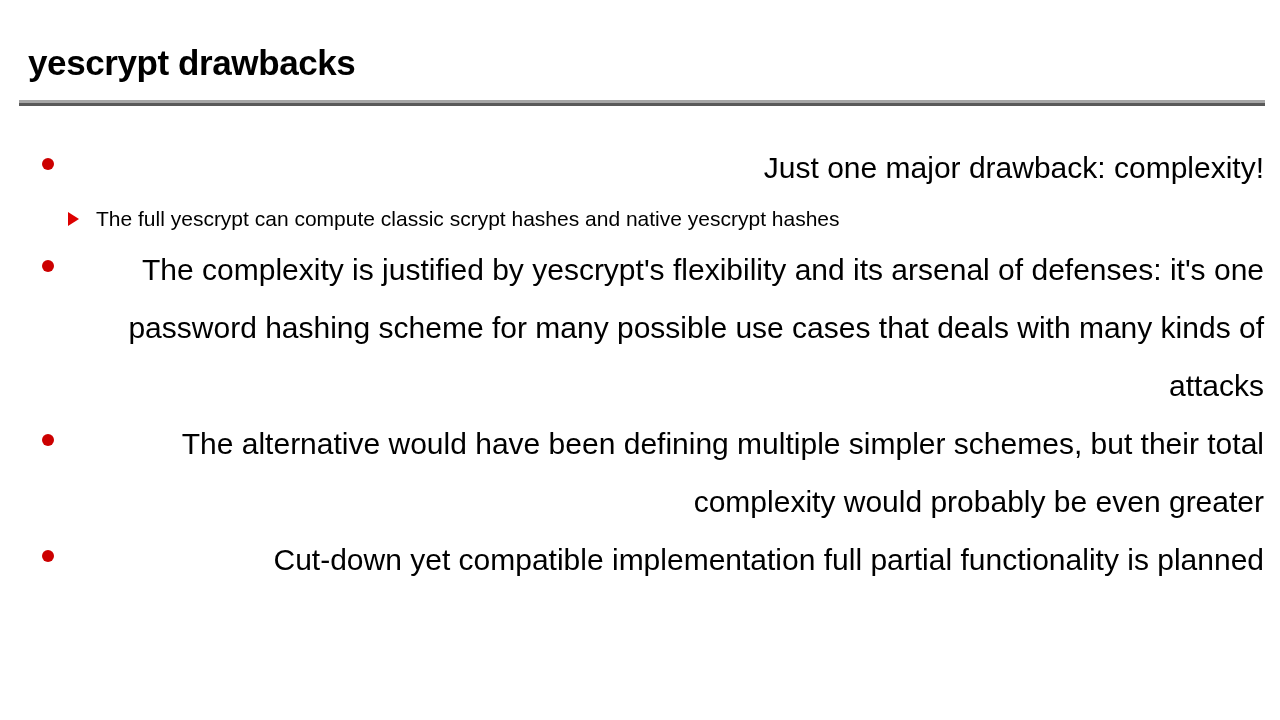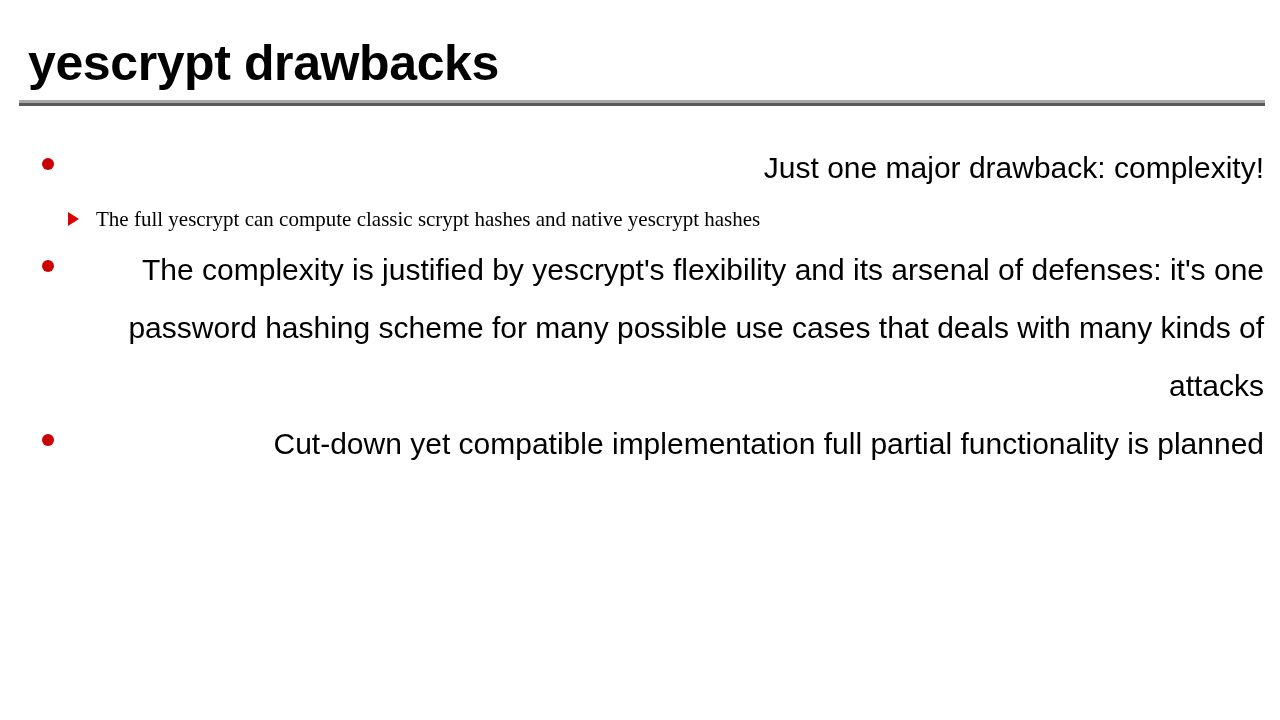--- a/index.html
+++ b/index.html
@@ -23,21 +23,21 @@
     height: 720px;
     background: #ffffff;
     box-sizing: border-box;
   }
 
   
   .slide-title {
     position: absolute;
     left: 28px;
     top: 38px;
-    font-size: 50px;
+    font-size: 35px;
     font-weight: bold;
     letter-spacing: -0.4px;
     line-height: 50px;
     color: #000000;
     white-space: nowrap;
   }
 
   
   .title-rule {
     position: absolute;
@@ -91,21 +91,20 @@
   li.bullet-item > .bullet-text {
     display: block;
     text-align: right;
   }
 
   
   ul.sub-bullets {
     list-style: none;
     margin: 0;
     padding: 0;
-    font-family: Liberation Serif, serif;
   }
 
   li.sub-bullet-item {
     position: relative;
     padding-left: 33px;
     margin-left: 29px;
     font-size: 21px;
     line-height: 44px;
     color: #000000;
   }
@@ -149,20 +148,24 @@
           <span class="marker-tri"></span>
           <span class="sub-bullet-text">The full yescrypt can compute classic scrypt hashes and native yescrypt hashes</span>
         </li>
       </ul>
 
       <li class="bullet-item">
         <span class="marker"></span>
         <span class="bullet-text">The complexity is justified by yescrypt's flexibility and its arsenal of defenses: it's one password hashing scheme for many possible use cases that deals with many kinds of attacks</span>
       </li>
 
+      <li class="bullet-item">
+        <span class="marker"></span>
+        <span class="bullet-text">The alternative would have been defining multiple simpler schemes, but their total complexity would probably be even greater</span>
+      </li>
 
       <li class="bullet-item">
         <span class="marker"></span>
         <span class="bullet-text">Cut-down yet compatible implementation full partial functionality is planned</span>
       </li>
 
     </ul>
   </div>
 
 </div>

